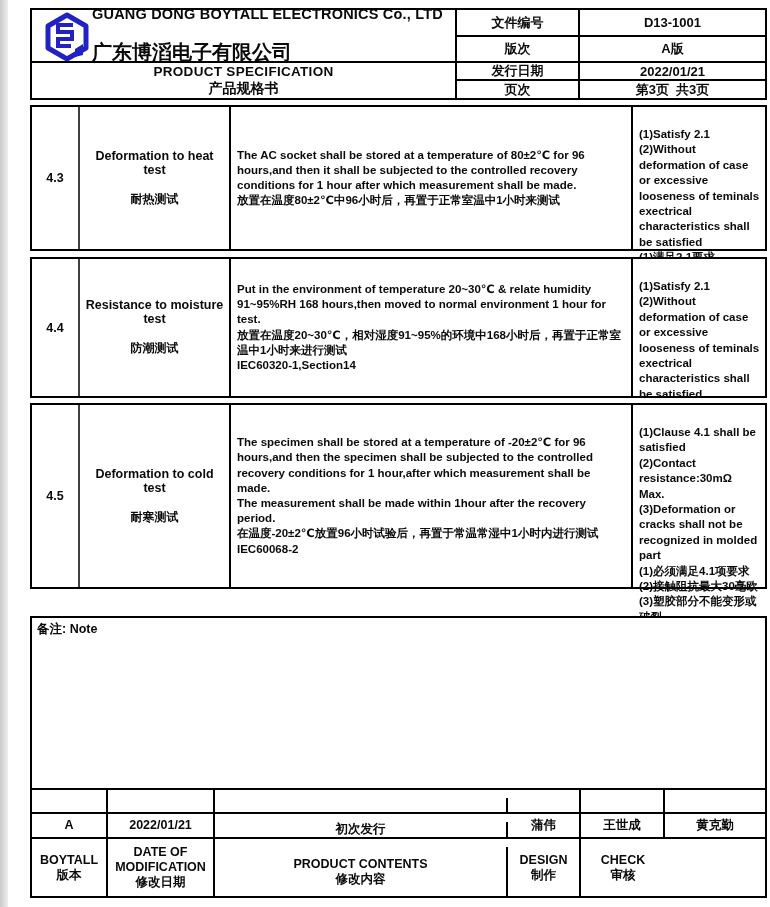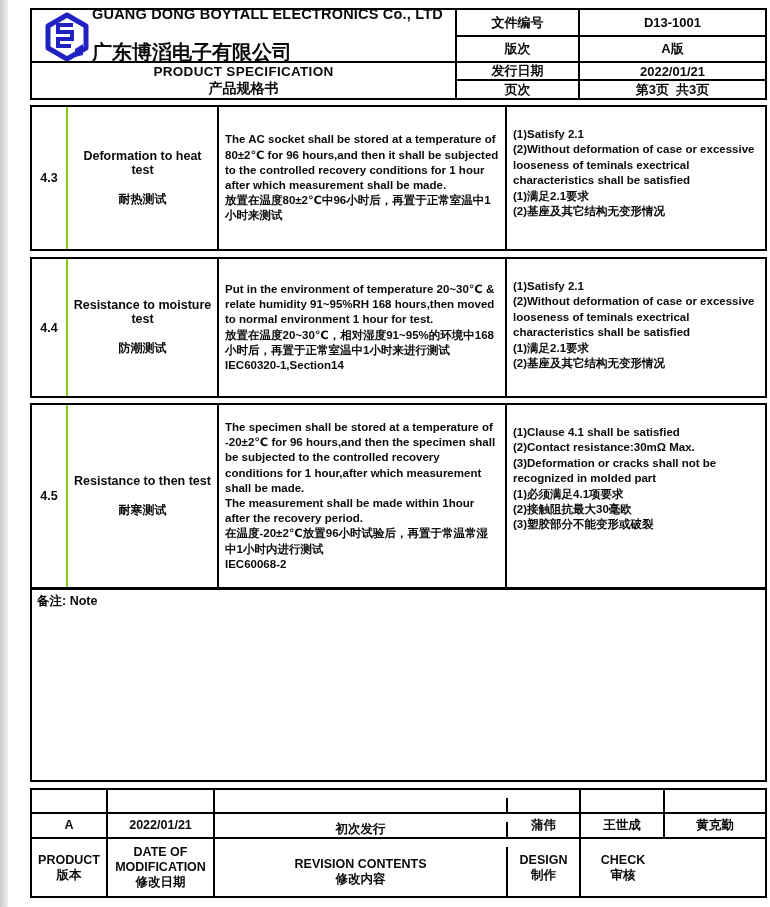--- a/index.html
+++ b/index.html
@@ -24,29 +24,29 @@
   .hdr-right { flex:1; display:grid; grid-template-columns:123px 1fr; grid-template-rows:27px 26px 18px 1fr; }
   .hf { display:flex; align-items:center; justify-content:center; font-size:13px; white-space:pre; }
   .hf.lab { border-right:2px solid #000; }
   .hf.bb { border-bottom:2px solid #000; }
 
   
   .test { display:flex; }
   .t43 { top:105px; height:146px; }
   .t44 { top:257px; height:141px; }
   .t45 { top:403px; height:186px; }
-  .c-no  { width:36px;  border-right:2px solid #84cc16; display:flex; align-items:center; justify-content:center; font-size:12.5px; }
+  .c-no  { width:48px;  border-right:2px solid #404040; display:flex; align-items:center; justify-content:center; font-size:12.5px; }
   .c-name{ width:151px; border-right:2px solid #000; display:flex; flex-direction:column; align-items:center; justify-content:center; text-align:center; padding:0 3px; }
   .n-en { font-size:12.5px; }
   .n-cn { font-size:12px; margin-top:14px; }
-  .c-desc{ width:288px; border-right:2px solid #000; display:flex; flex-direction:column; justify-content:center; padding:4px 6px; font-size:11.5px; line-height:1.32; white-space:pre-line; }
+  .c-desc{ width:402px; border-right:2px solid #000; display:flex; flex-direction:column; justify-content:center; padding:4px 6px; font-size:11.5px; line-height:1.32; white-space:pre-line; }
   .c-req { flex:1; padding:20px 5px 4px 6px; font-size:11.5px; line-height:1.34; white-space:pre-line; }
 
   
-  .note { top:588px; height:194px; padding:3px 5px; font-size:12.5px; }
+  .note { top:616px; height:250px; padding:3px 5px; font-size:12.5px; }
 
   
   .rev { top:788px; height:110px; display:flex; flex-direction:column; }
   .rrow { display:flex; }
   .r-empty { height:24px; border-bottom:2px solid #000; }
   .r-data  { height:25px; border-bottom:2px solid #000; }
   .r-head  { flex:1; }
   .rc { display:flex; flex-direction:column; align-items:center; justify-content:center; text-align:center; font-size:12.5px; line-height:1.18; white-space:pre-line; border-right:2px solid #000; }
   .rc:last-child { border-right:none; }
   .w1{width:76px;} .w2{width:107px;} .w3{width:293px;margin-top:8px;} .w4{width:73px;} .w5{width:84px;} .w6{flex:1;}
@@ -112,21 +112,21 @@
 IEC60320-1,Section14</div>
     <div class="c-req">(1)Satisfy 2.1
 (2)Without deformation of case or excessive looseness of teminals exectrical characteristics shall be satisfied
 (1)满足2.1要求
 (2)基座及其它结构无变形情况</div>
   </div>
 
   <div class="blk test t45">
     <div class="c-no">4.5</div>
     <div class="c-name">
-      <div class="n-en">Resistance to then test</div>
+      <div class="n-en">Deformation to cold test</div>
       <div class="n-cn">耐寒测试</div>
     </div>
     <div class="c-desc">The specimen shall be stored at a temperature of -20±2℃ for 96 hours,and then the specimen shall be subjected to the controlled recovery conditions for 1 hour,after which measurement shall be made.
 The measurement shall be made within 1hour after the recovery period.
 在温度-20±2℃放置96小时试验后，再置于常温常湿中1小时内进行测试
 IEC60068-2</div>
     <div class="c-req">(1)Clause 4.1 shall be satisfied
 (2)Contact resistance:30mΩ Max.
 (3)Deformation or cracks shall not be recognized in molded part
 (1)必须满足4.1项要求
@@ -149,26 +149,26 @@
     </div>
     <div class="rrow r-data">
       <div class="rc w1">A</div>
       <div class="rc w2">2022/01/21</div>
       <div class="rc w3">初次发行</div>
       <div class="rc w4">蒲伟</div>
       <div class="rc w5">王世成</div>
       <div class="rc w6">黄克勤</div>
     </div>
     <div class="rrow r-head">
-      <div class="rc w1">PRODUCT
+      <div class="rc w1">BOYTALL
 版本</div>
       <div class="rc w2">DATE OF
 MODIFICATION
 修改日期</div>
-      <div class="rc w3">REVISION CONTENTS
+      <div class="rc w3">PRODUCT CONTENTS
 修改内容</div>
       <div class="rc w4">DESIGN
 制作</div>
       <div class="rc w5">CHECK
 审核</div>
     </div>
   </div>
 </div>
 
 </body></html>

